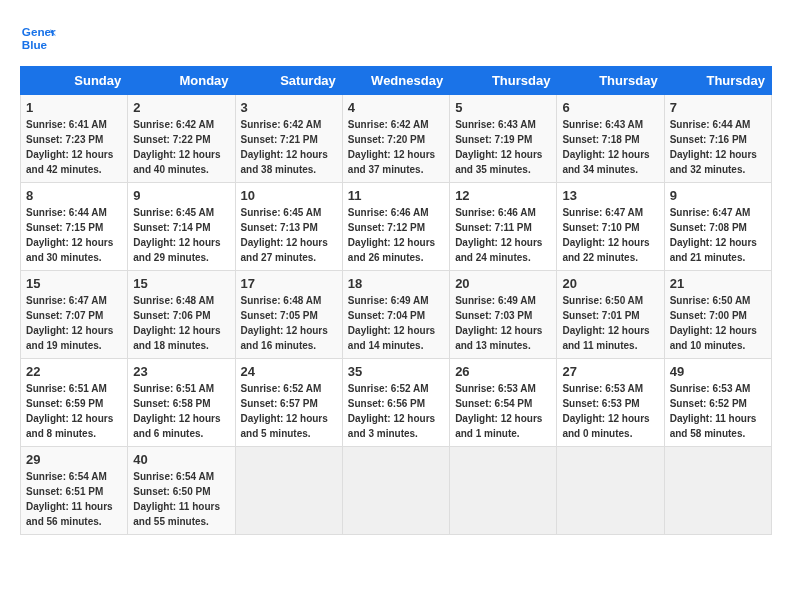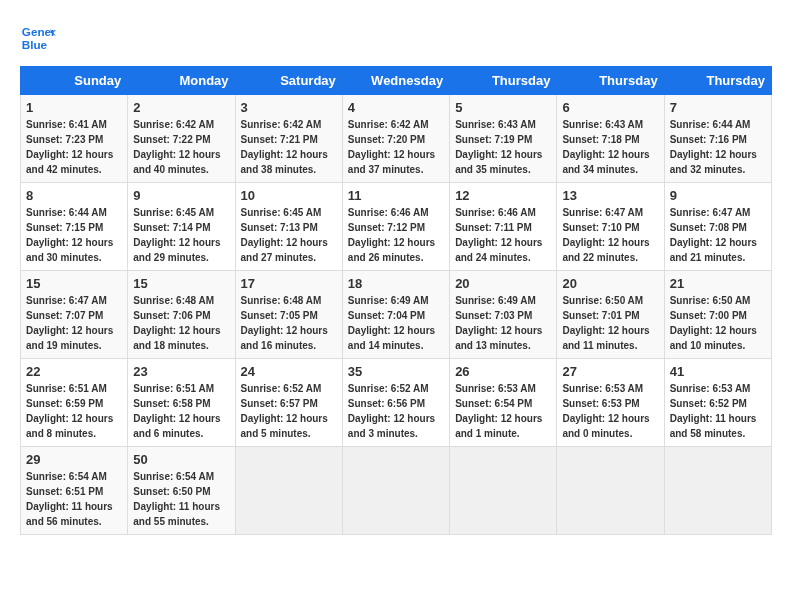--- a/index.html
+++ b/index.html
@@ -163,27 +163,27 @@
         <td><span class="day-num">23</span>
 <span class="day-info">Sunrise: 6:51 AM<br>Sunset: 6:58 PM<br>Daylight: 12 hours and 6 minutes.</span></td>
         <td><span class="day-num">24</span>
 <span class="day-info">Sunrise: 6:52 AM<br>Sunset: 6:57 PM<br>Daylight: 12 hours and 5 minutes.</span></td>
         <td><span class="day-num">35</span>
 <span class="day-info">Sunrise: 6:52 AM<br>Sunset: 6:56 PM<br>Daylight: 12 hours and 3 minutes.</span></td>
         <td><span class="day-num">26</span>
 <span class="day-info">Sunrise: 6:53 AM<br>Sunset: 6:54 PM<br>Daylight: 12 hours and 1 minute.</span></td>
         <td><span class="day-num">27</span>
 <span class="day-info">Sunrise: 6:53 AM<br>Sunset: 6:53 PM<br>Daylight: 12 hours and 0 minutes.</span></td>
-        <td><span class="day-num">41</span>
+        <td><span class="day-num">49</span>
 <span class="day-info">Sunrise: 6:53 AM<br>Sunset: 6:52 PM<br>Daylight: 11 hours and 58 minutes.</span></td>
       </tr>
       <tr>
         <td><span class="day-num">29</span>
 <span class="day-info">Sunrise: 6:54 AM<br>Sunset: 6:51 PM<br>Daylight: 11 hours and 56 minutes.</span></td>
-        <td><span class="day-num">50</span>
+        <td><span class="day-num">40</span>
 <span class="day-info">Sunrise: 6:54 AM<br>Sunset: 6:50 PM<br>Daylight: 11 hours and 55 minutes.</span></td>
         <td class="empty-cell"></td>
         <td class="empty-cell"></td>
         <td class="empty-cell"></td>
         <td class="empty-cell"></td>
         <td class="empty-cell"></td>
       </tr>
     </tbody>
 </table>
 

